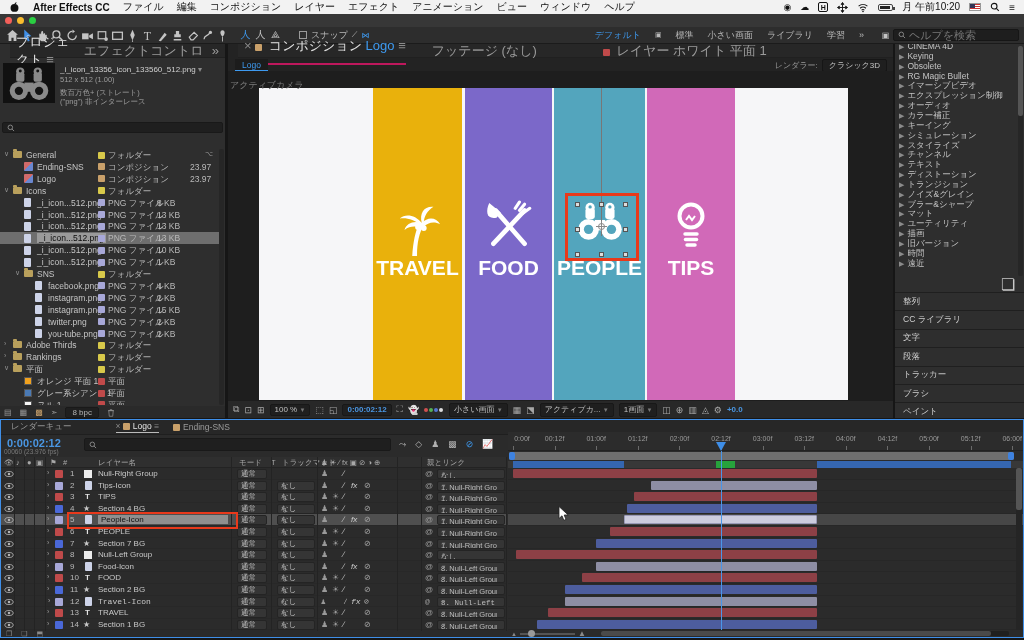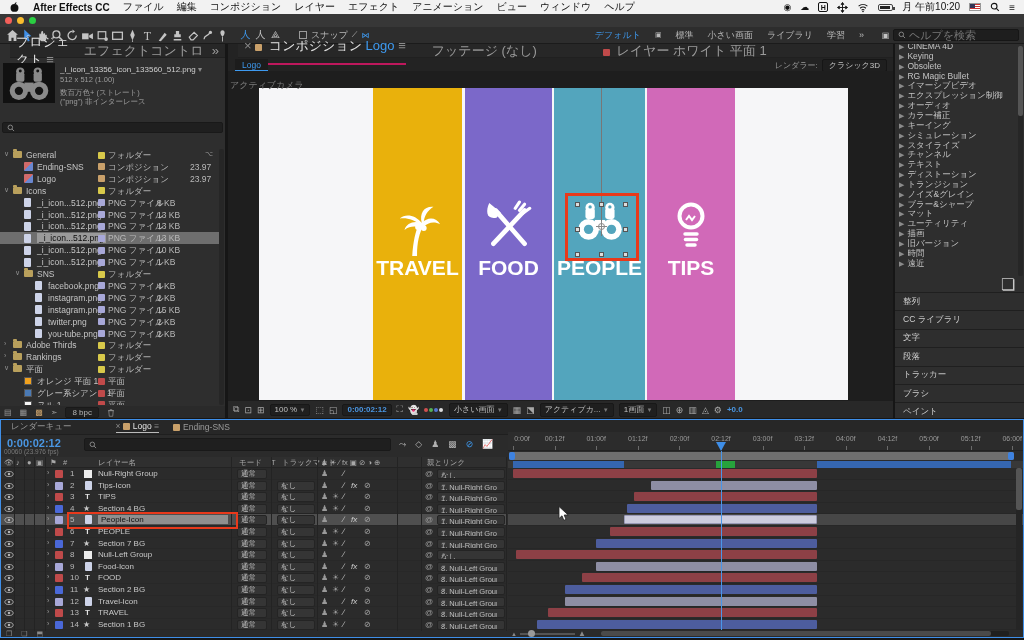--- a/index.html
+++ b/index.html
@@ -1011,21 +1011,21 @@
           <span style="left:320px;color:#9a9a9a">♟</span>
           <span style="left:331px;color:#9a9a9a">☀</span>
           <span style="left:342px;color:#c8c8c8">∕</span>
           <span style="left:363px;color:#a8a8a8">⊘</span>
           <span style="left:424px;color:#9a9a9a">@</span>
           <span class="ddmini" style="left:436px;width:68px;overflow:hidden">
             <span style="overflow:hidden;white-space:nowrap;max-width:56px;display:inline-block">8. Null-Left Group</span>
             <span class="car">▼</span>
           </span>
         </div>
-        <div class="lrow" style="top: 127.6px;">
+        <div class="lrow" style="top: 127.6px; font-family: Liberation Mono, monospace;">
           <span style="left:3px;top:2px">
             <svg width="10" height="8" viewBox="0 0 12 9">
               <ellipse cx="6" cy="4.5" rx="5" ry="3" fill="none" stroke="#b5b5b5" stroke-width="1"></ellipse>
               <circle cx="6" cy="4.5" r="1.5" fill="#b5b5b5"></circle>
             </svg>
           </span>
           <span style="left:46px;color:#9a9a9a;font-size:7px">›</span>
           <span style="left:54px;top:2px;width:8px;height:8px;border-radius:1px;background:#a8a8d8"></span>
           <span style="left:69px;color:#b9b9b9">12</span>
           <span class="fileicon" style="left:84px;position:absolute"></span>

